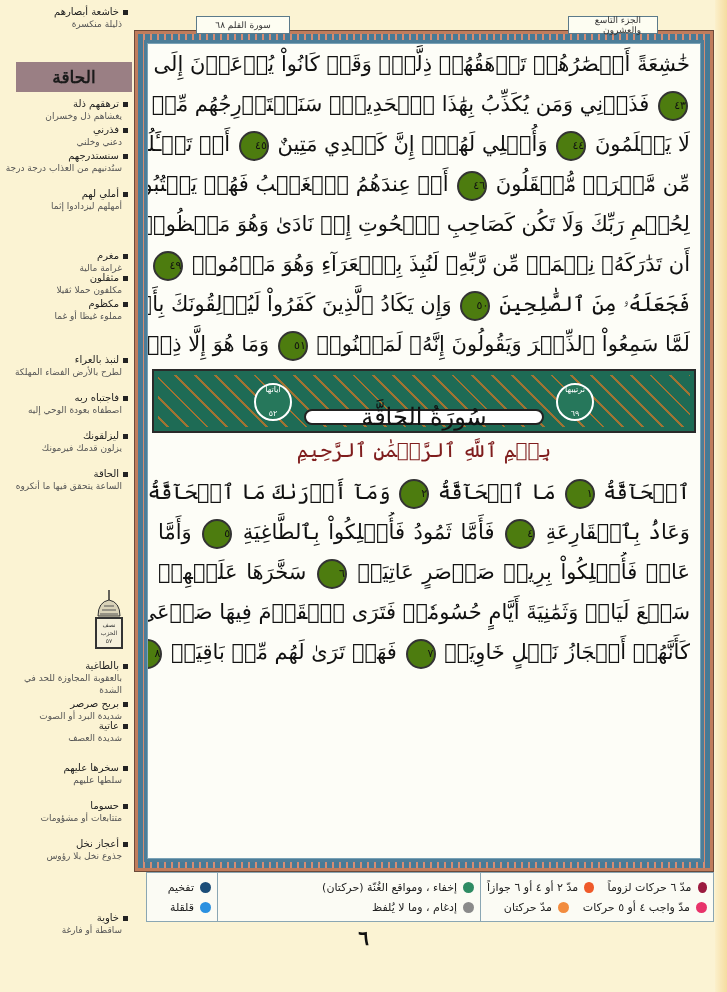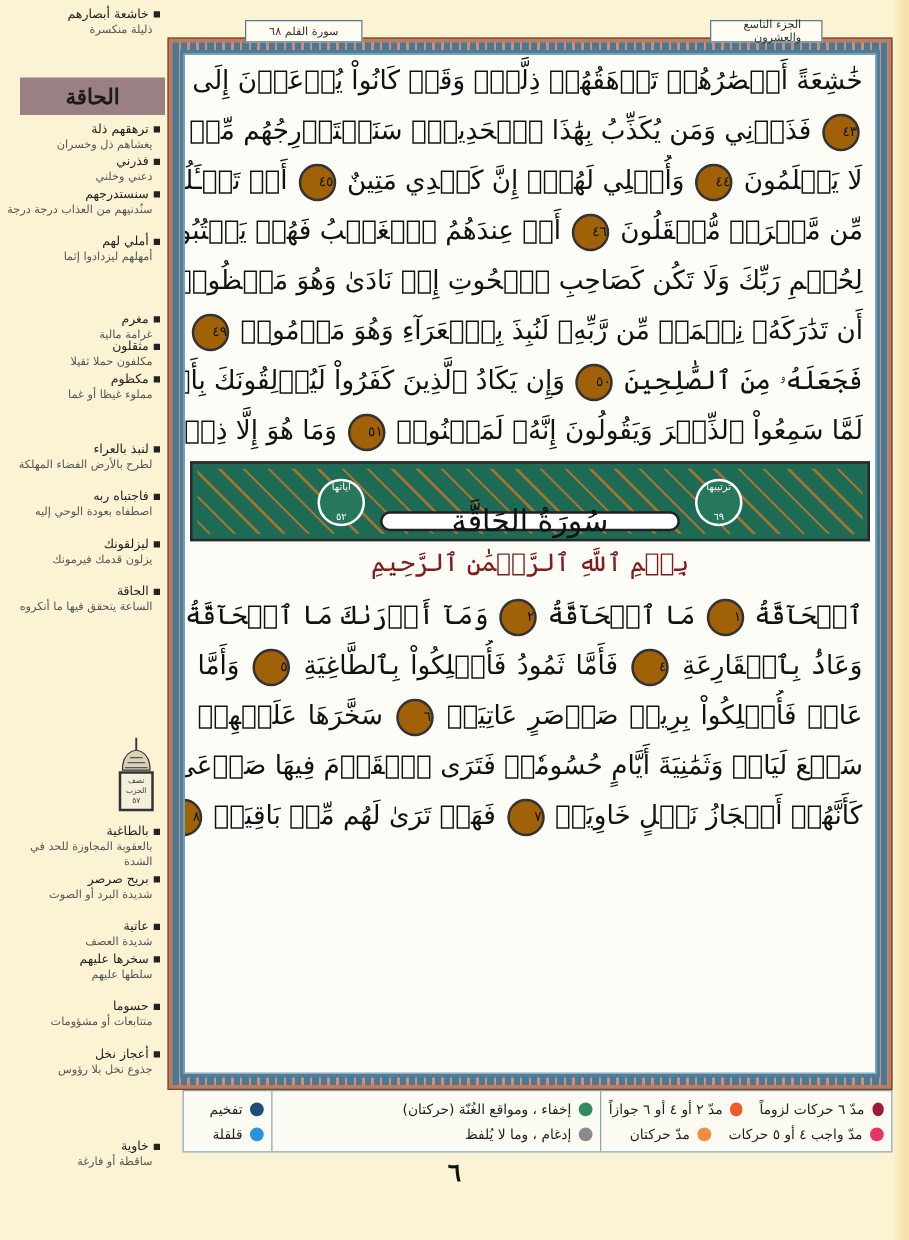--- a/index.html
+++ b/index.html
@@ -16,21 +16,21 @@
   
   .frame{position:absolute;left:134px;top:30px;width:578px;height:840px;background:#c07c5c;border:1px solid #6b4a3a;}
   .frame-inner-band{position:absolute;left:3px;top:3px;right:3px;bottom:3px;background:repeating-linear-gradient(90deg,#477a96 0 5px,#d58c72 5px 7px);}
   .frame-inner{position:absolute;left:9px;top:9px;right:9px;bottom:9px;background:#4d7d98;padding:3px;}
   .page{position:absolute;left:12px;top:12px;right:12px;bottom:12px;background:#fdfdf7;border:1px solid #7aa2b6;}
   .hdr-box{position:absolute;top:-28px;height:16px;background:#fdfdf2;border:1px solid #5b7a8a;font-size:9px;color:#333;display:flex;align-items:center;justify-content:center;font-family:"DejaVu Serif",serif;padding:0 16px;direction:rtl;}
   .hdr-left{left:48px;width:60px;}
   .hdr-right{right:42px;width:56px;}
   .lines{position:absolute;left:0;right:0;top:0;direction:rtl;}
   .ayah-line{height:40px;line-height:40px;font-family:"DejaVu Serif",serif;font-size:21px;color:#111;text-align:justify;text-align-last:justify;padding:0 10px;white-space:nowrap;overflow:hidden;}
-  .ayah-num{display:inline-block;width:26px;height:26px;line-height:26px;border:2px solid #333;border-radius:50%;text-align:center;font-size:11px;vertical-align:middle;margin:0 2px;background:#a16207;}
+  .ayah-num{display:inline-block;width:26px;height:26px;line-height:26px;border:2px solid #333;border-radius:50%;text-align:center;font-size:11px;vertical-align:middle;margin:0 2px;background:#4d7c0f;}
   .surah-banner{position:absolute;left:4px;right:4px;top:325px;height:60px;background:#1e6b55;border:2px solid #2a2a2a;}
   .surah-banner .gold{position:absolute;inset:4px;background:repeating-linear-gradient(45deg,#1e6b55 0 6px,#a17332 6px 8px,#1e6b55 8px 14px);}
   .surah-name-box{position:absolute;left:150px;right:150px;top:6px;bottom:6px;background:#fff;border:2px solid #222;border-radius:22px;display:flex;align-items:center;justify-content:center;font-family:"DejaVu Serif",serif;font-size:24px;color:#111;margin-top:32px;}
   .medal{position:absolute;top:12px;width:34px;height:34px;border-radius:50%;background:#26775b;border:2px solid #fff;color:#fff;font-size:8px;line-height:10px;text-align:center;display:flex;flex-direction:column;align-items:center;justify-content:space-between;}
   .medal-left{left:100px;} .medal-right{right:100px;}
   .basmala{position:absolute;left:0;right:0;top:388px;height:36px;text-align:center;font-family:"DejaVu Serif",serif;font-size:20px;line-height:36px;color:#7f1d1d;direction:rtl;}
   .lines2{position:absolute;left:0;right:0;top:428px;direction:rtl;}
   
   .legend{position:absolute;left:146px;top:872px;width:566px;height:48px;background:#fbfbf4;border:1px solid #8aa6b3;display:flex;direction:rtl;font-size:11px;color:#222;}
   .legend-col{border-left:1px solid #8aa6b3;padding:4px 6px;display:flex;flex-direction:column;justify-content:space-around;}
@@ -111,21 +111,21 @@
   </div>
 
   <div class="gloss" style="top:660px;">
       <span class="term">بالطاغية</span>
       <span class="def">بالعقوبة المجاوزة للحد في الشدة</span>
     </div>
   <div class="gloss" style="top:698px;">
       <span class="term">بريح صرصر</span>
       <span class="def">شديدة البرد أو الصوت</span>
     </div>
-  <div class="gloss" style="top:736px;">
+  <div class="gloss" style="top:720px;">
       <span class="term">عاتية</span>
       <span class="def">شديدة العصف</span>
     </div>
   <div class="gloss" style="top:762px;">
       <span class="term">سخرها عليهم</span>
       <span class="def">سلطها عليهم</span>
     </div>
   <div class="gloss" style="top:800px;">
       <span class="term">حسوما</span>
       <span class="def">متتابعات أو مشؤومات</span>

